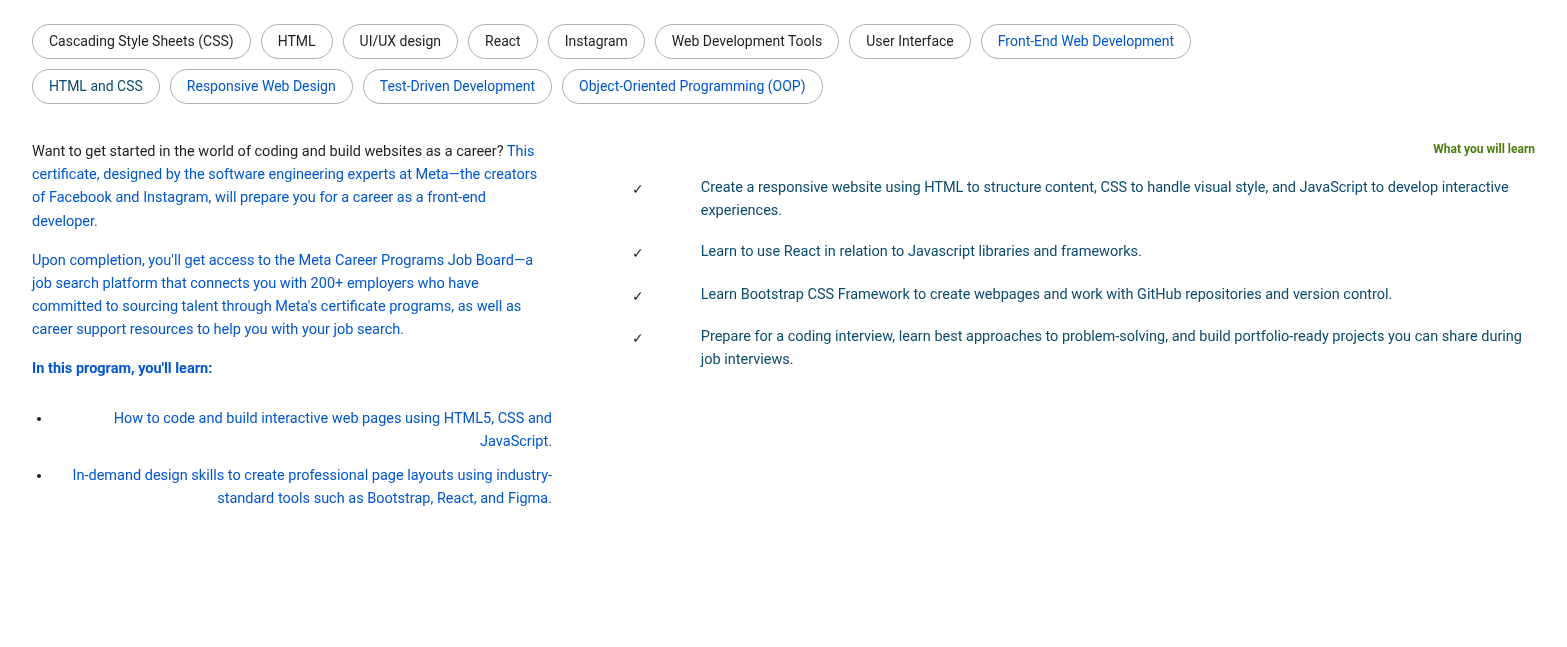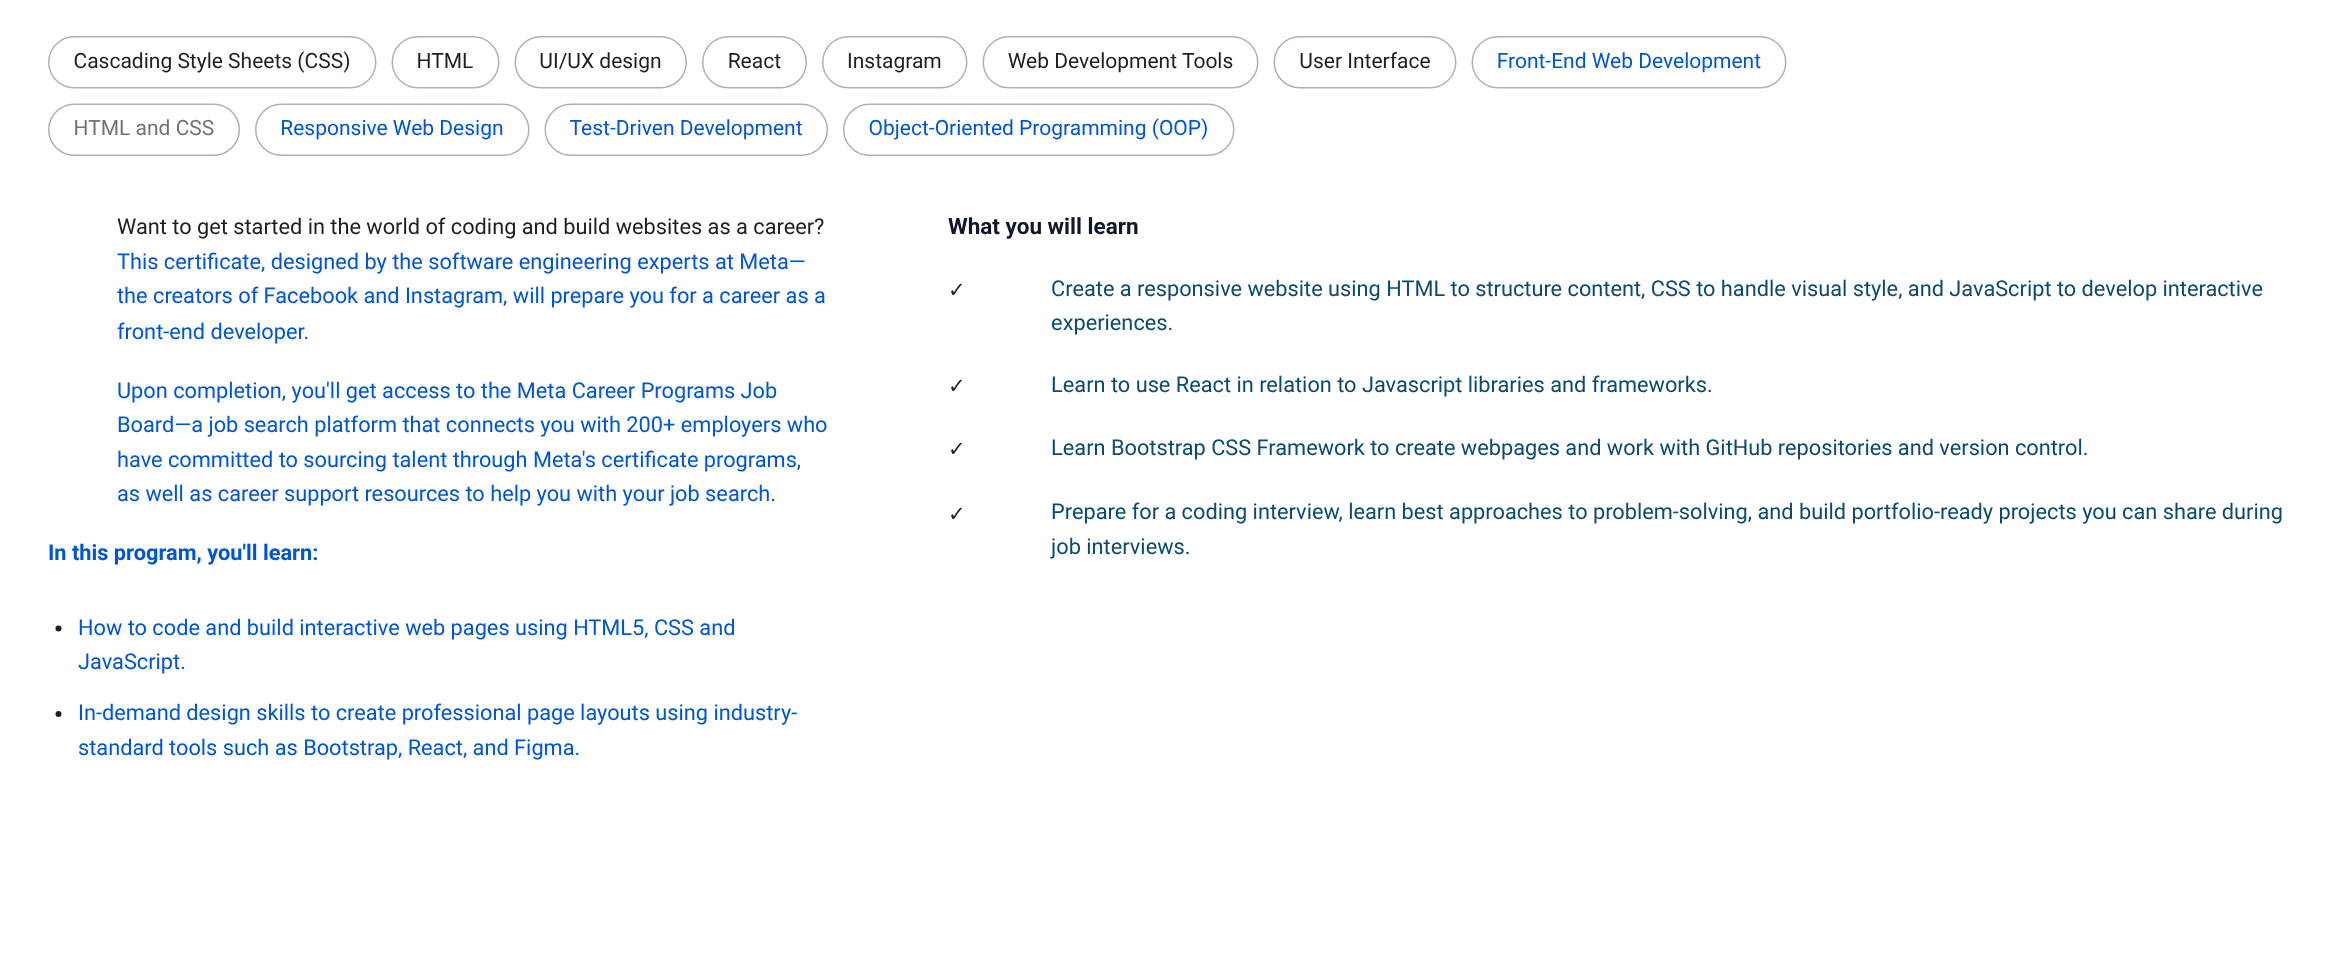--- a/index.html
+++ b/index.html
@@ -37,21 +37,21 @@
       font-size: 14px;
       color: #1f1f1f;
       background: #fff;
       white-space: nowrap;
     }
     .skill-tag.blue {
       color: #0056d2;
       border-color: #b0b0b0;
     }
     .skill-tag.red {
-      color: #737373;
+      color: #0c4a6e;
       border-color: #b0b0b0;
     }
     .about-section {
       display: flex;
       gap: 80px;
       margin-top: 8px;
     }
     .about-left {
       flex: 0 0 520px;
       max-width: 520px;
@@ -63,51 +63,52 @@
       font-size: 22px;
       font-weight: 700;
       color: #1f1f1f;
       margin-bottom: 20px;
     }
     .about-para {
       margin-bottom: 16px;
       font-size: 14.5px;
       line-height: 1.6;
       color: #1f1f1f;
-      margin-left: 46px;
     }
     .about-para a, .link-text {
       color: #0056d2;
       text-decoration: none;
     }
     .in-program-label {
       color: #0056d2;
       font-size: 14.5px;
       font-weight: 700;
       margin-bottom: 28px;
     }
     .bullet-list {
       list-style: disc;
       padding-left: 20px;
       margin-top: 8px;
     }
     .bullet-list li {
       margin-bottom: 10px;
       font-size: 14.5px;
       line-height: 1.6;
+      text-align: right;
     }
     .bullet-list li a {
       color: #0056d2;
       text-decoration: none;
     }
     .what-learn-title {
-      font-size: 15px;
+      font-size: 12px;
       font-weight: 700;
-      color: #0f172a;
+      color: #4d7c0f;
       margin-bottom: 18px;
+      text-align: right;
     }
     .learn-list {
       list-style: none;
       padding: 0;
     }
     .learn-list li {
       display: flex;
       align-items: flex-start;
       gap: 10px;
       margin-bottom: 18px;

